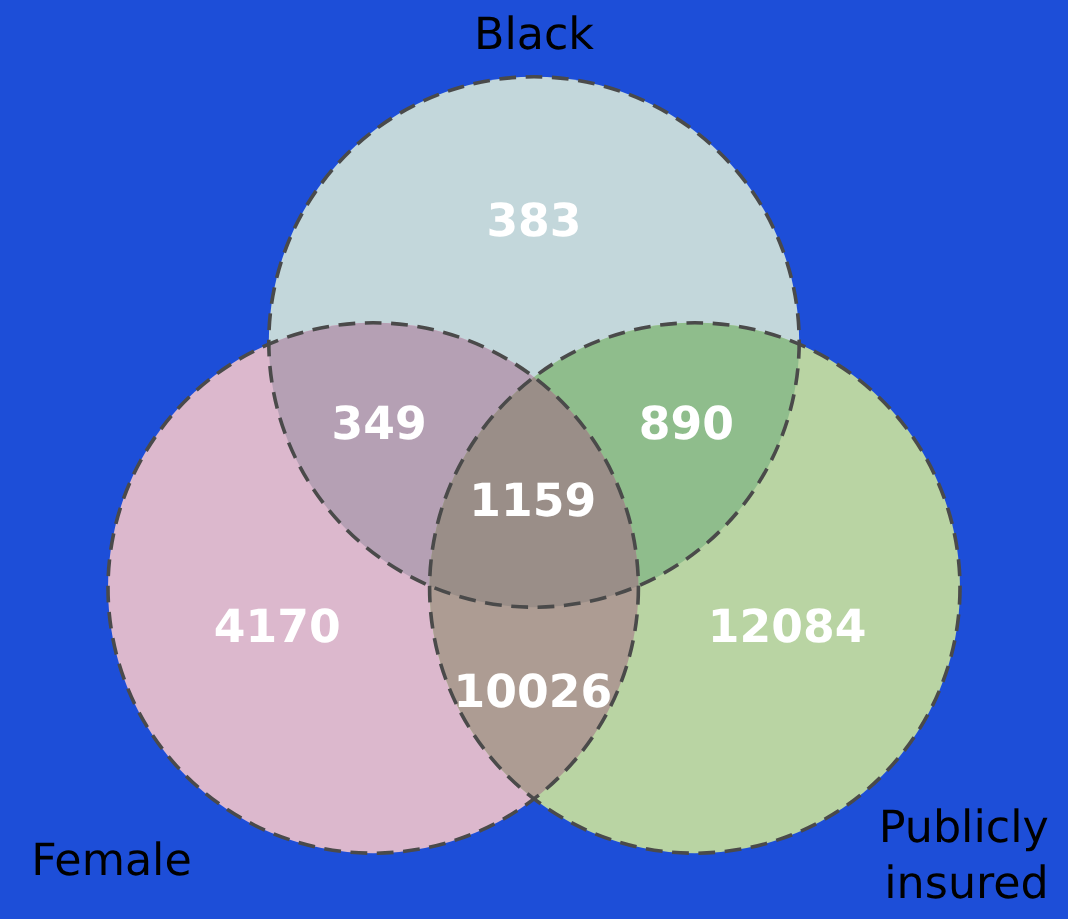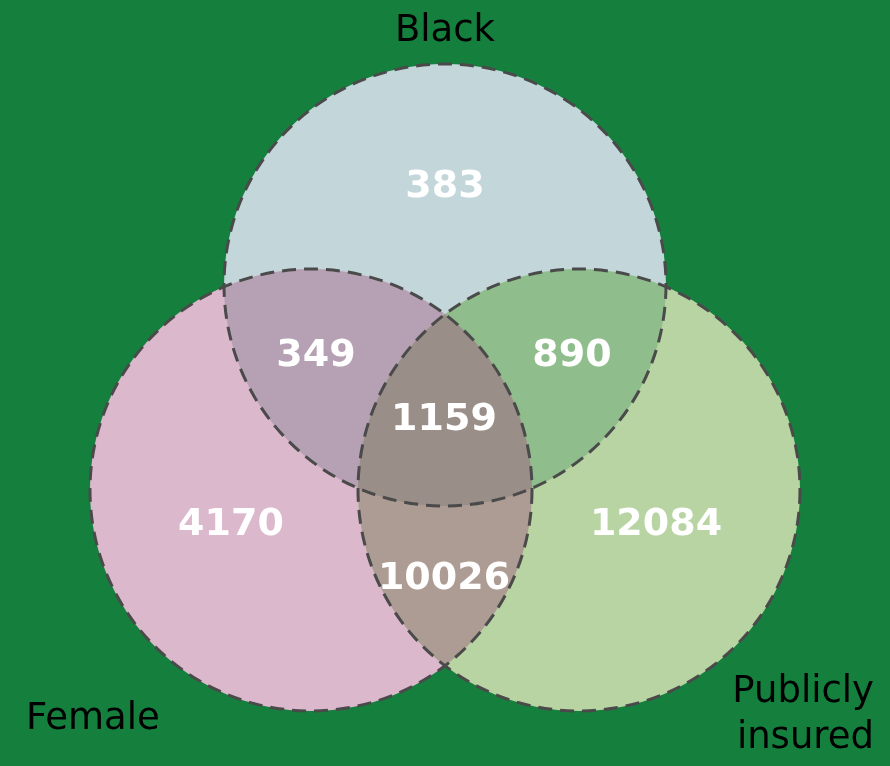--- a/index.html
+++ b/index.html
@@ -10,21 +10,21 @@
   body {
     width: 890px;
     height: 766px;
     overflow: hidden;
     font-family: "DejaVu Sans", sans-serif;
   }
   #venn-root {
     position: relative;
     width: 890px;
     height: 766px;
-    background: #15803d;
+    background: #1d4ed8;
   }
   svg.venn-canvas {
     position: absolute;
     left: 0;
     top: 0;
     width: 890px;
     height: 766px;
     display: block;
   }
   .set-label {

